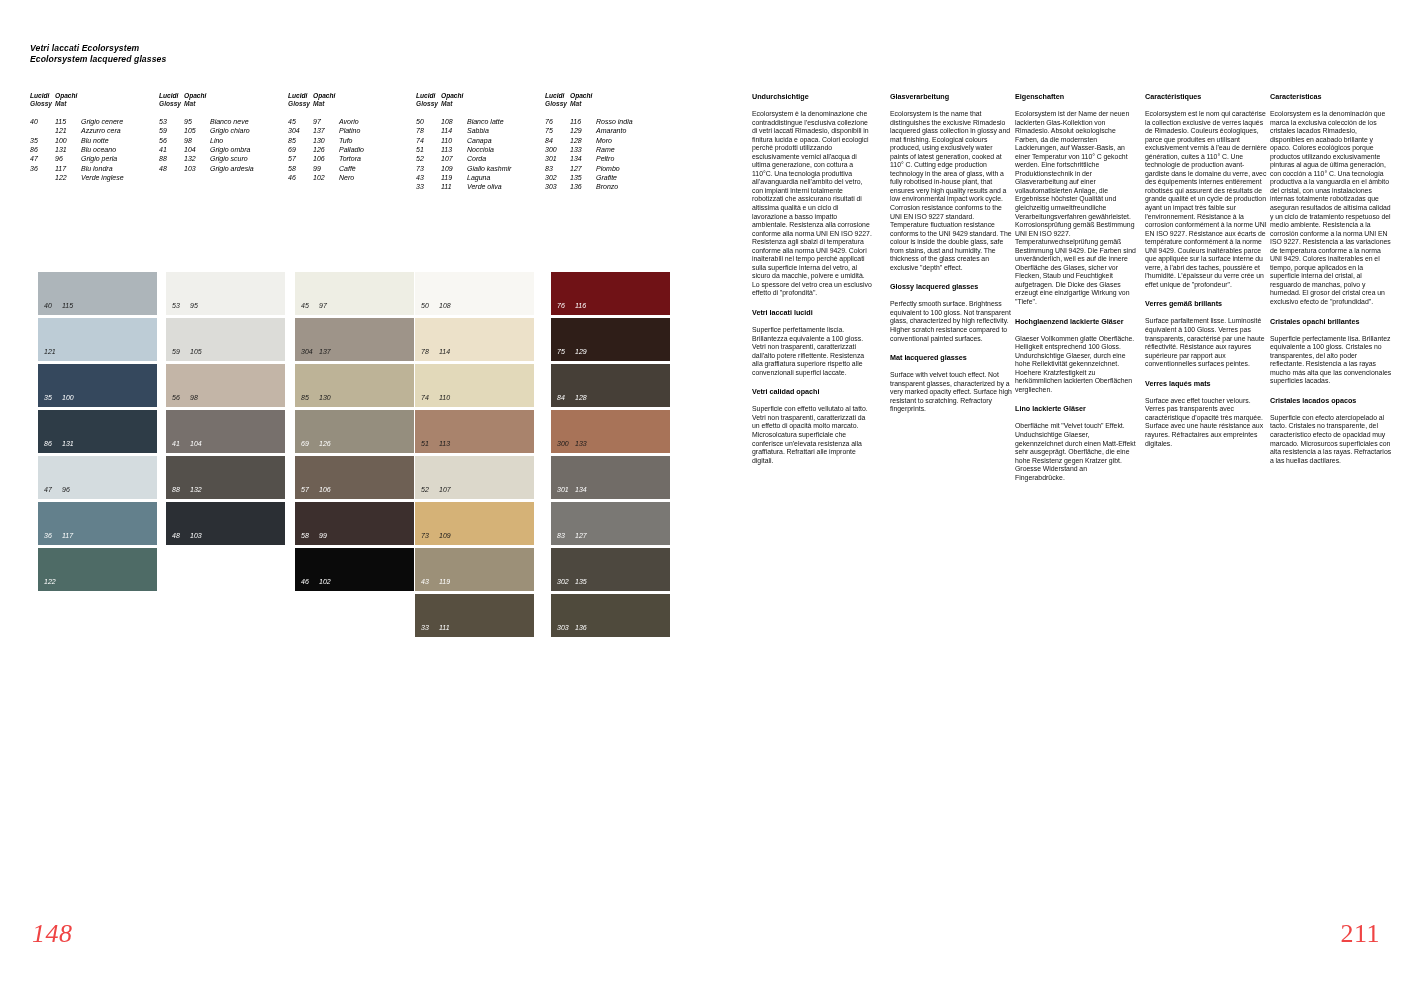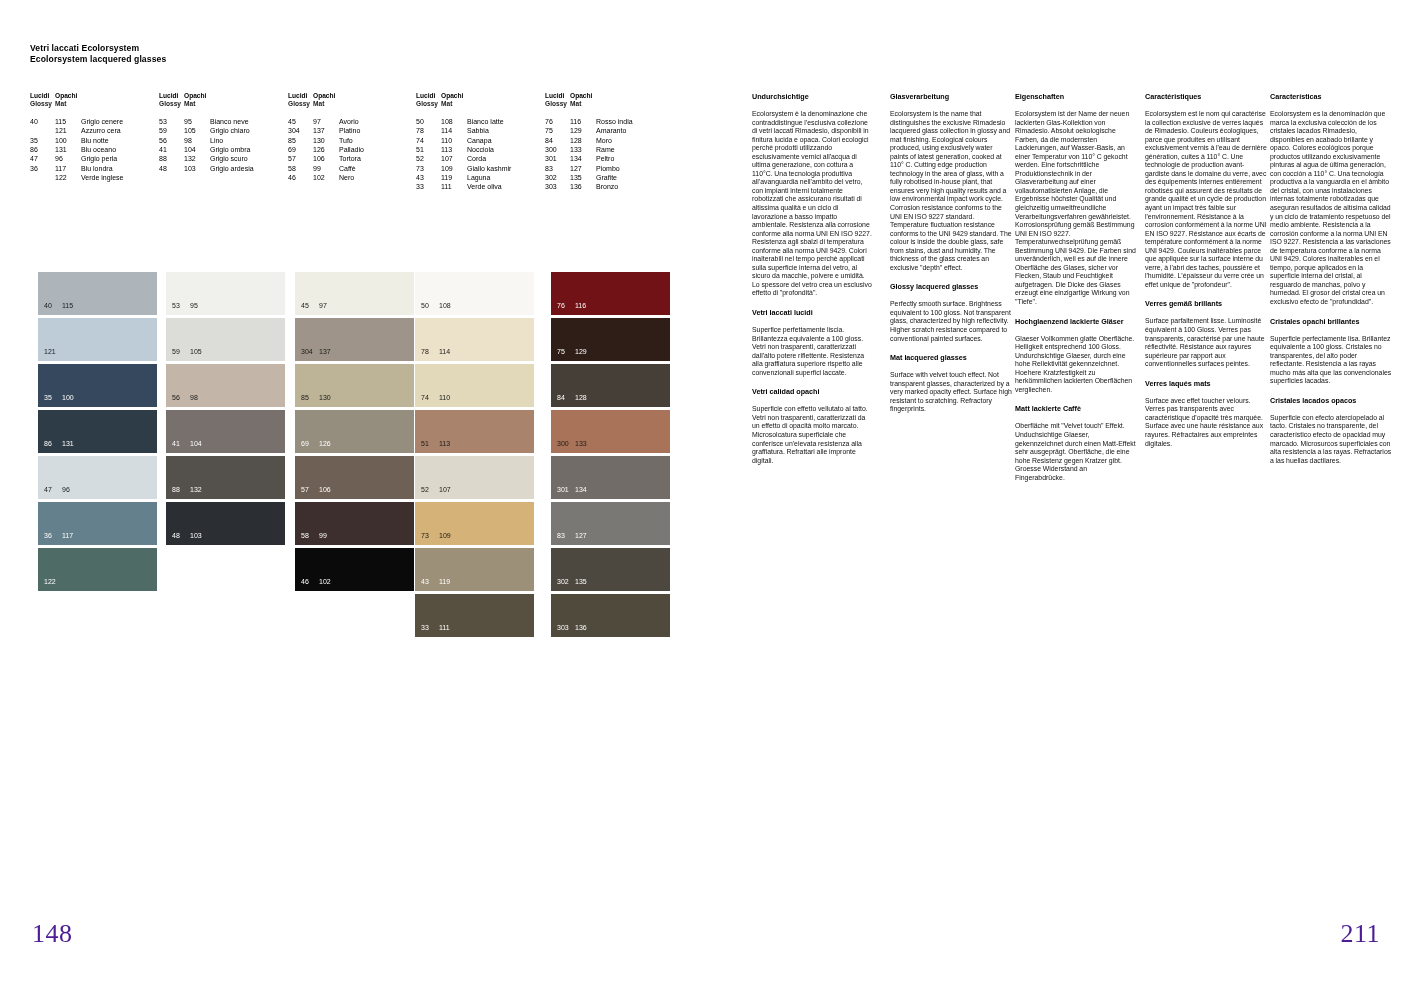--- a/index.html
+++ b/index.html
@@ -11,21 +11,21 @@
     background: #ffffff;
     font-family: "Liberation Sans", sans-serif;
     color: #1a1a1a;
     overflow: hidden;
     position: relative;
   }
 
   .spread { position: absolute; inset: 0; }
 
   
-  .page-left { position: absolute; left: 0; top: 0; width: 710px; height: 981px; }
+  .page-left { position: absolute; left: 0; top: 0; width: 710px; height: 981px; font-style: italic; }
   .page-right { position: absolute; left: 710px; top: 0; width: 710px; height: 981px; }
 
   .doc-title {
     position: absolute;
     left: 30px; top: 43px;
     font-size: 8.6px;
     line-height: 11.2px;
     font-weight: 700;
     letter-spacing: 0.1px;
     color: #000;
@@ -80,21 +80,21 @@
   .swatch .labels .lm { }
   .lbl-dark { color: #1a1a1a; }
   .lbl-light { color: #ffffff; }
 
   
   .folio {
     position: absolute;
     bottom: 32px;
     font-size: 26px;
     font-weight: 400;
-    color: #4c1d95;
+    color: #ef4444;
     font-family: "Liberation Serif", serif;
     letter-spacing: 0.5px;
   }
   .folio-left { left: 32px; }
   .folio-right { right: 40px; }
 
   
   .text-col {
     position: absolute;
     top: 92px;
@@ -622,21 +622,21 @@
           <h3 class="sub">Glossy lacquered glasses</h3>
           <p>Perfectly smooth surface. Brightness equivalent to 100 gloss. Not transparent glass, characterized by high reflectivity. Higher scratch resistance compared to conventional painted surfaces.</p>
           <h3 class="sub">Mat lacquered glasses</h3>
           <p>Surface with velvet touch effect. Not transparent glasses, characterized by a very marked opacity effect. Surface high resistant to scratching. Refractory fingerprints.</p>
         </div>
         <div class="text-col" style="left: 305px;">
           <h3>Eigenschaften</h3>
           <p>Ecolorsystem ist der Name der neuen lackierten Glas-Kollektion von Rimadesio. Absolut oekologische Farben, da die modernsten Lackierungen, auf Wasser-Basis, an einer Temperatur von 110° C gekocht werden. Eine fortschrittliche Produktionstechnik in der Glasverarbeitung auf einer vollautomatisierten Anlage, die Ergebnisse höchster Qualität und gleichzeitig umweltfreundliche Verarbeitungsverfahren gewährleistet. Korrosionsprüfung gemäß Bestimmung UNI EN ISO 9227. Temperaturwechselprüfung gemäß Bestimmung UNI 9429. Die Farben sind unveränderlich, weil es auf die innere Oberfläche des Glases, sicher vor Flecken, Staub und Feuchtigkeit aufgetragen. Die Dicke des Glases erzeugt eine einzigartige Wirkung von "Tiefe".</p>
           <h3 class="sub">Hochglaenzend lackierte Gläser</h3>
           <p>Glaeser Vollkommen glatte Oberfläche. Helligkeit entsprechend 100 Gloss. Undurchsichtige Glaeser, durch eine hohe Rellektivität gekennzeichnet. Hoehere Kratzfestigkeit zu herkömmlichen lackierten Oberflächen vergliechen.</p>
-          <h3 class="sub">Matt lackierte Caffè</h3>
+          <h3 class="sub">Lino lackierte Gläser</h3>
           <p>Oberfläche mit "Velvet touch" Effekt. Unduchsichtige Glaeser, gekennzeichnet durch einen Matt-Effekt sehr ausgeprägt. Oberfläche, die eine hohe Resistenz gegen Kratzer gibt. Groesse Widerstand an Fingerabdrücke.</p>
         </div>
         <div class="text-col" style="left: 435px;">
           <h3>Caractéristiques</h3>
           <p>Ecolorsystem est le nom qui caractérise la collection exclusive de verres laqués de Rimadesio. Couleurs écologiques, parce que produites en utilisant exclusivement vernis à l'eau de dernière génération, cuites à 110° C. Une technologie de production avant-gardiste dans le domaine du verre, avec des équipements internes entièrement robotisés qui assurent des résultats de grande qualité et un cycle de production ayant un impact très faible sur l'environnement. Résistance à la corrosion conformément à la norme UNI EN ISO 9227. Résistance aux écarts de température conformément à la norme UNI 9429. Couleurs inaltérables parce que appliquée sur la surface interne du verre, à l'abri des taches, poussière et l'humidité. L'épaisseur du verre crée un effet unique de "profondeur".</p>
           <h3 class="sub">Verres gemäß brillants</h3>
           <p>Surface parfaitement lisse. Luminosité équivalent à 100 Gloss. Verres pas transparents, caractérisé par une haute réflectivité. Résistance aux rayures supérieure par rapport aux conventionnelles surfaces peintes.</p>
           <h3 class="sub">Verres laqués mats</h3>
           <p>Surface avec effet toucher velours. Verres pas transparents avec caractéristique d'opacité très marquée. Surface avec une haute résistance aux rayures. Réfractaires aux empreintes digitales.</p>
         </div>

